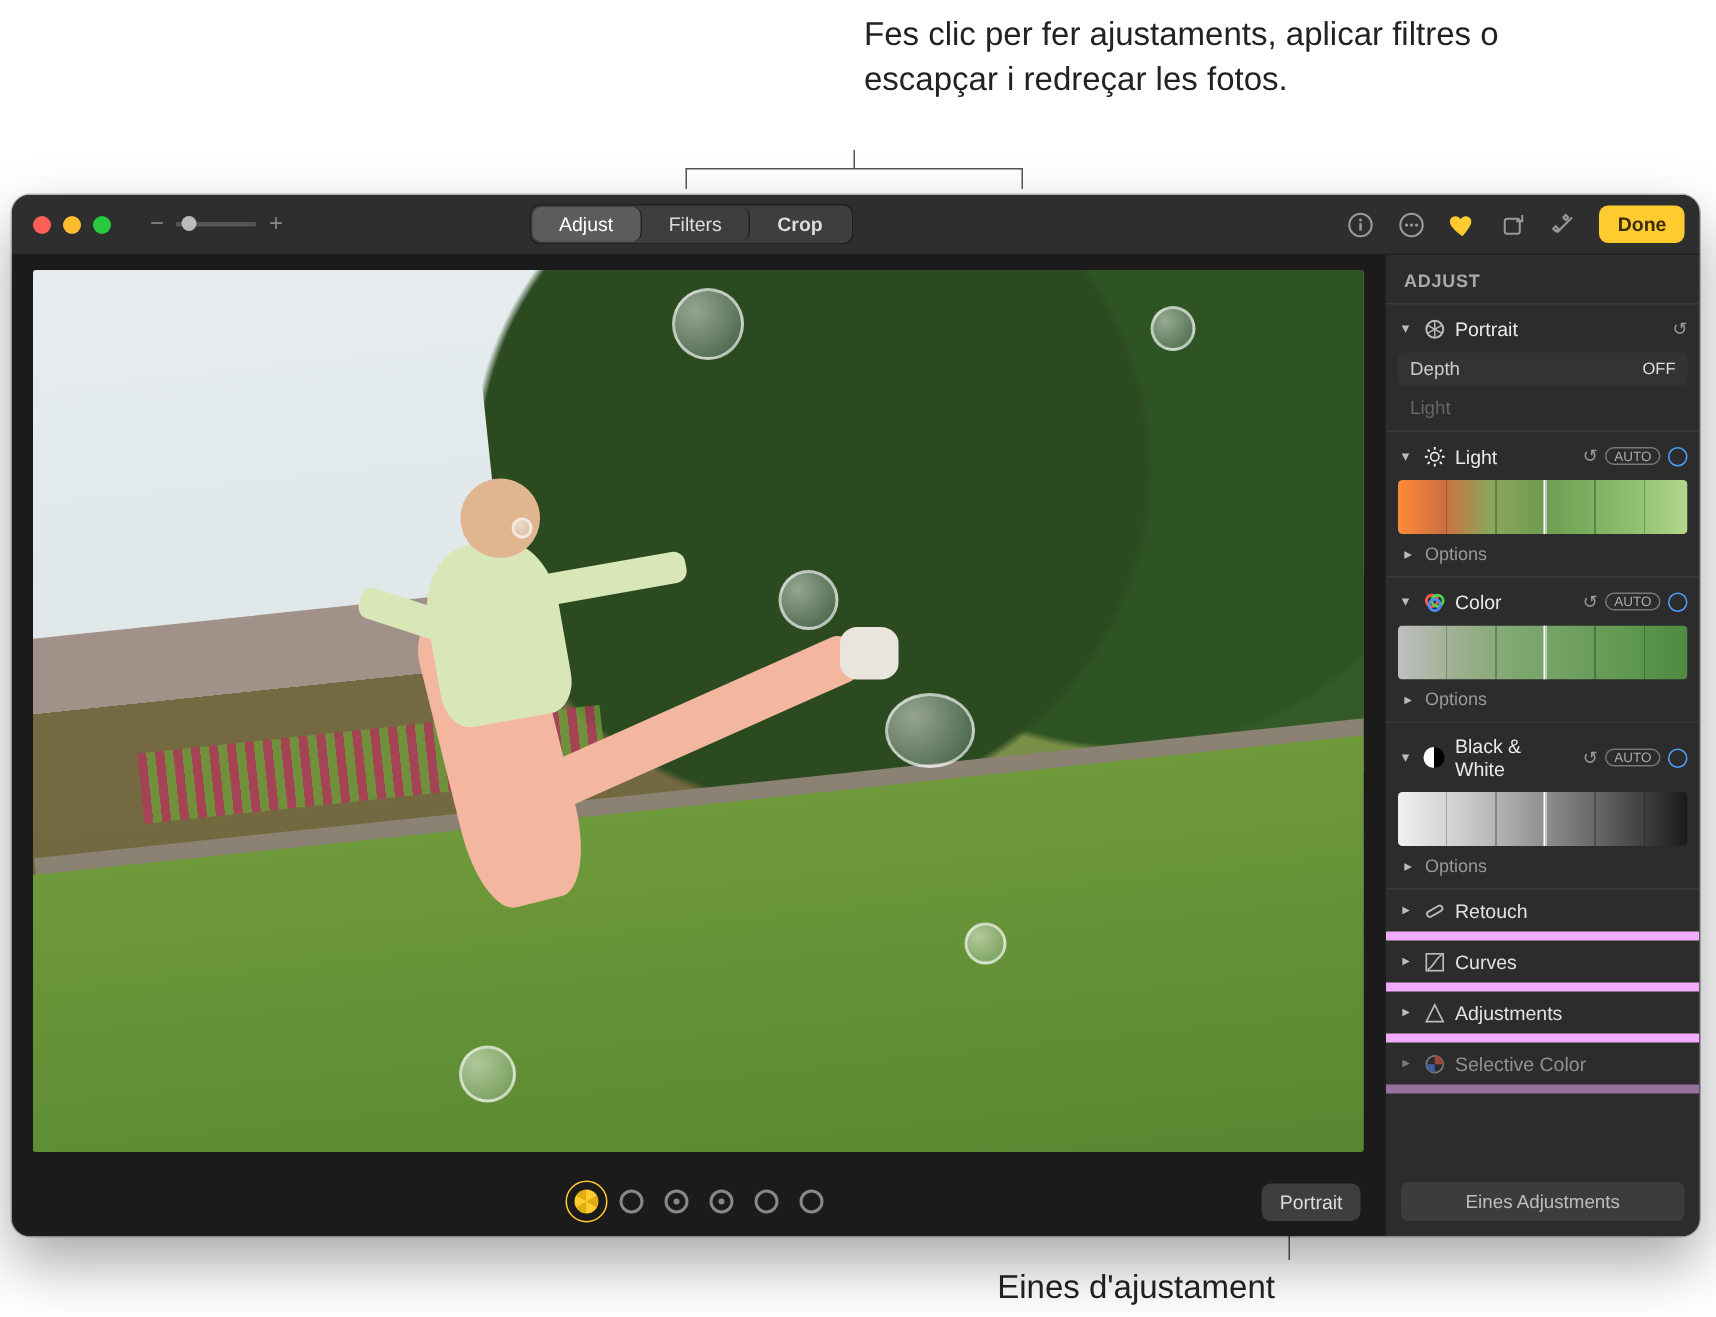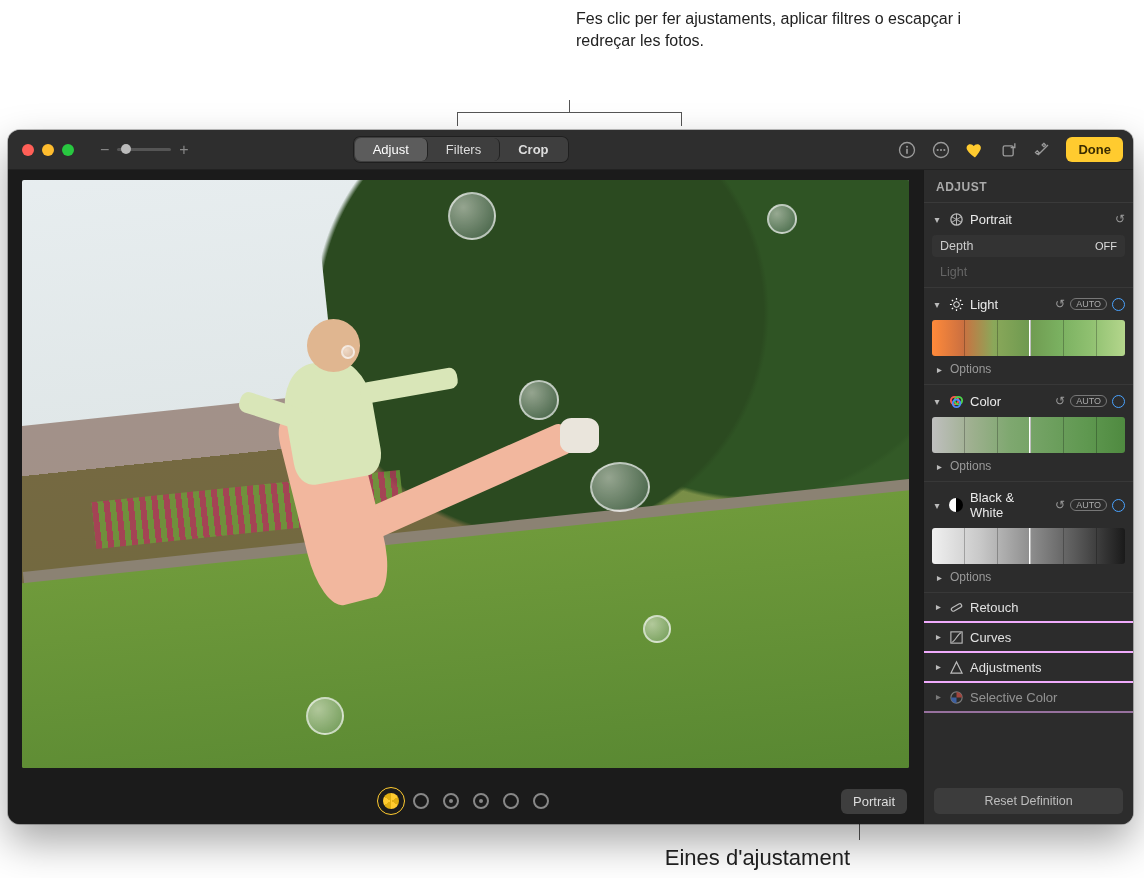--- a/index.html
+++ b/index.html
@@ -9,21 +9,21 @@
     width: 1144px;
     height: 878px;
     position: relative;
     overflow: hidden;
   }
 
   
   .callout {
     position: absolute;
     color: #222;
-    font-size: 16px;
+    font-size: 22px;
     line-height: 1.35;
   }
   .callout-top { top: 8px; left: 576px; width: 430px; }
   .callout-bottom { bottom: 5px; left: 640px; font-size: 22px; width: 210px; text-align: right; }
   .callout-line { position: absolute; background: #555; }
   
   .bracket-top-v { left: 569px; top: 100px; width: 1px; height: 12px; }
   .bracket-top-h { left: 457px; top: 112px; width: 225px; height: 1px; }
   .bracket-top-la { left: 457px; top: 112px; width: 1px; height: 14px; }
   .bracket-top-ra { left: 681px; top: 112px; width: 1px; height: 14px; }
@@ -185,21 +185,21 @@
   .light-row-disabled { padding:4px 8px 0; color:#666;}
 
   .thumb-strip { margin:6px 0 2px; height:36px; border-radius:3px; overflow:hidden; position:relative; cursor:pointer;}
   .thumb-strip .grad { position:absolute; inset:0; }
   .thumb-strip .marker { position:absolute; top:0; bottom:0; width:2px; background:#fff; left:50%;}
   .strip-light .grad { background: linear-gradient(90deg,#ff8a3a 0%, #cc7040 16%, #8aa85a 32%, #6f9a50 50%, #7ab060 66%, #8fc070 82%, #b4d68c 100%); }
   .strip-color .grad { background: linear-gradient(90deg,#bfbfbf 0%, #9fb090 20%, #7fa870 40%, #6fa060 60%, #5f9850 80%, #4f8a40 100%); }
   .strip-bw .grad { background: linear-gradient(90deg,#f0f0f0 0%, #c8c8c8 25%, #909090 50%, #585858 75%, #1a1a1a 100%); }
   .thumb-strip::after{ content:""; position:absolute; inset:0; background: repeating-linear-gradient(90deg, transparent 0 32px, rgba(0,0,0,.25) 32px 33px); }
 
-  .adj-collapsed { padding:6px 8px; display:flex; align-items:center; gap:6px; border-bottom:2px solid #f0abfc; cursor:pointer;}
+  .adj-collapsed { padding:6px 8px; display:flex; align-items:center; gap:6px; border-bottom:6px solid #f0abfc; cursor:pointer;}
   .adj-collapsed .disclose { transform: rotate(-90deg);}
   .adj-collapsed .adj-title { color:#e2e2e2;}
 
   .reset-footer { position:absolute; left:0; right:0; bottom:0; padding:8px 10px 10px; background:linear-gradient(180deg, rgba(44,44,44,0), #2c2c2c 35%);}
   .reset-btn { width:100%; text-align:center; background:#3c3c3c; color:#bdbdbd; font-size:12.5px; padding:6px 0; border-radius:5px; cursor:pointer;}
 
   
   .ic-portrait circle{fill:none;stroke:#bbb;stroke-width:1.4}
   .ic-light path{fill:none;stroke:#fff;stroke-width:1.3}
   .ic-color circle{stroke-width:2;fill:none}
@@ -457,17 +457,17 @@
                 <circle cx="8" cy="8" r="6" fill="none" stroke="#bbb" stroke-width="1.2"></circle>
                 <path d="M8 2a6 6 0 016 6H8z" fill="#ff5a4d"></path>
                 <path d="M8 14a6 6 0 01-6-6h6z" fill="#4d8bff"></path>
               </svg>
             </span>
           <span class="adj-title">Selective Color</span>
         </div>
       </div>
 
       <div class="reset-footer">
-        <div class="reset-btn">Reset Definition</div>
+        <div class="reset-btn">Eines Adjustments</div>
       </div>
     </div>
   </div>
 </div>
 
 </body></html>

